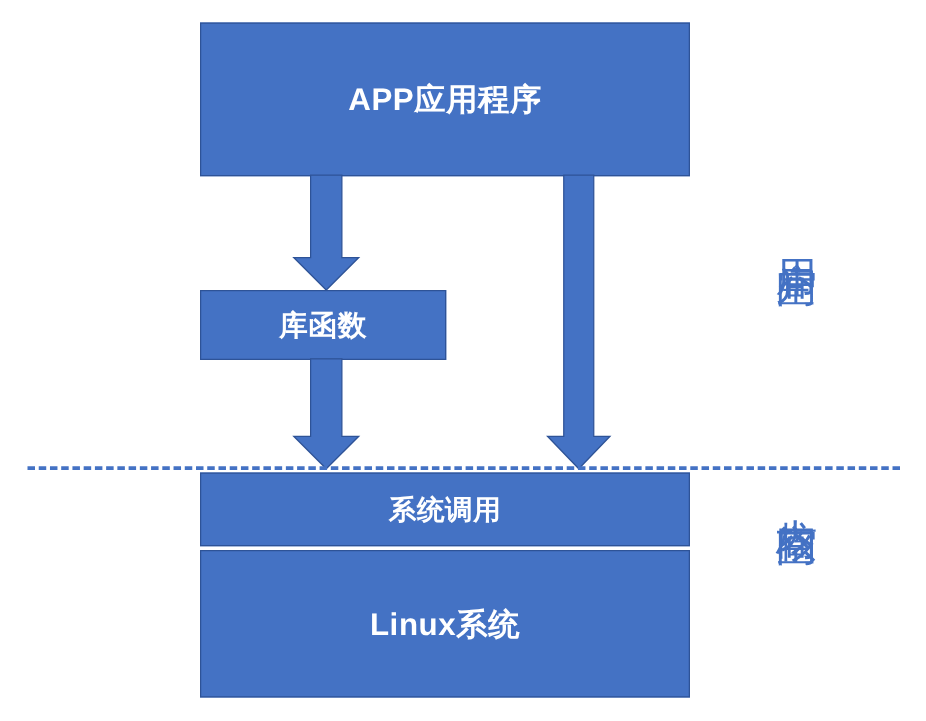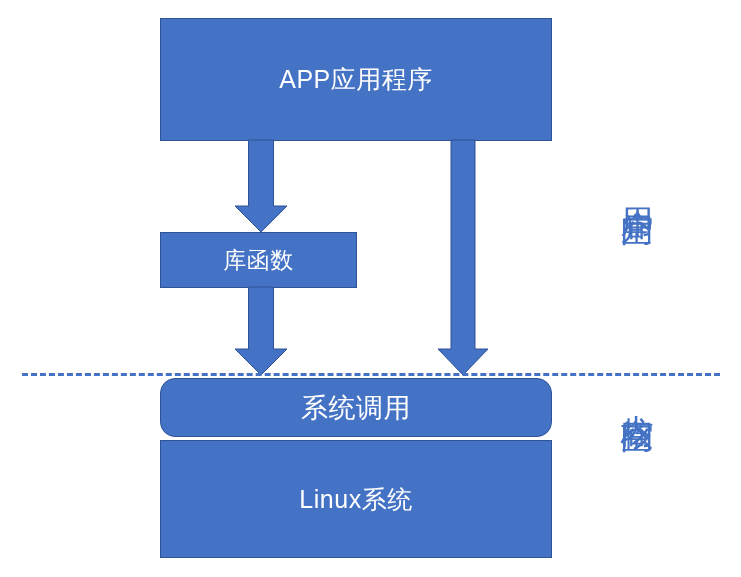--- a/index.html
+++ b/index.html
@@ -21,21 +21,21 @@
   
   .box {
     position: absolute;
     background: #4472C4;
     border: 1px solid #2E5397;
     box-sizing: border-box;
     display: flex;
     align-items: center;
     justify-content: center;
     color: #ffffff;
-    font-weight: 400;
+    font-weight: 700;
     letter-spacing: 0.5px;
   }
   .box-label {
     color: #ffffff;
     white-space: nowrap;
   }
 
   #box-app {
     left: 160px;
     top: 18px;
@@ -49,22 +49,21 @@
     width: 197px;
     height: 56px;
     font-size: 23px;
     align-items: center;
   }
   #box-syscall {
     left: 160px;
     top: 378px;
     width: 392px;
     height: 59px;
-    font-size: 27px;
-    border-radius: 15px;
+    font-size: 22px;
   }
   #box-linux {
     left: 160px;
     top: 440px;
     width: 392px;
     height: 118px;
     font-size: 25px;
     align-items: center;
   }
 

